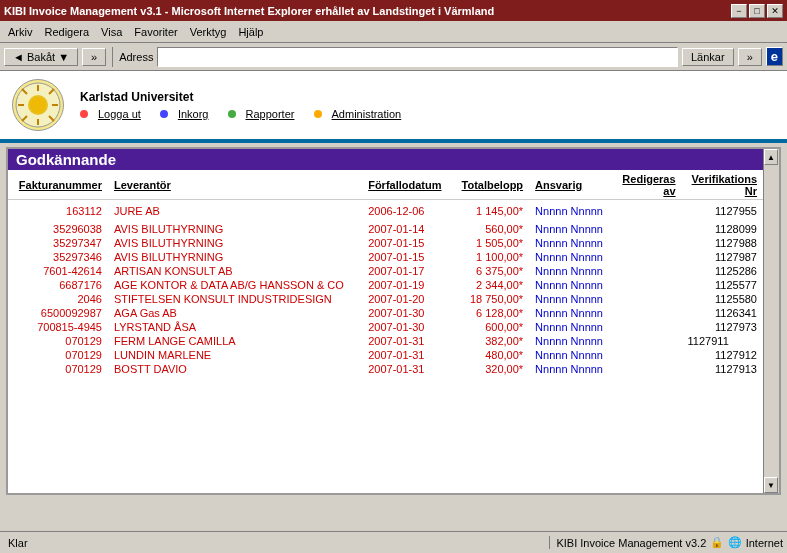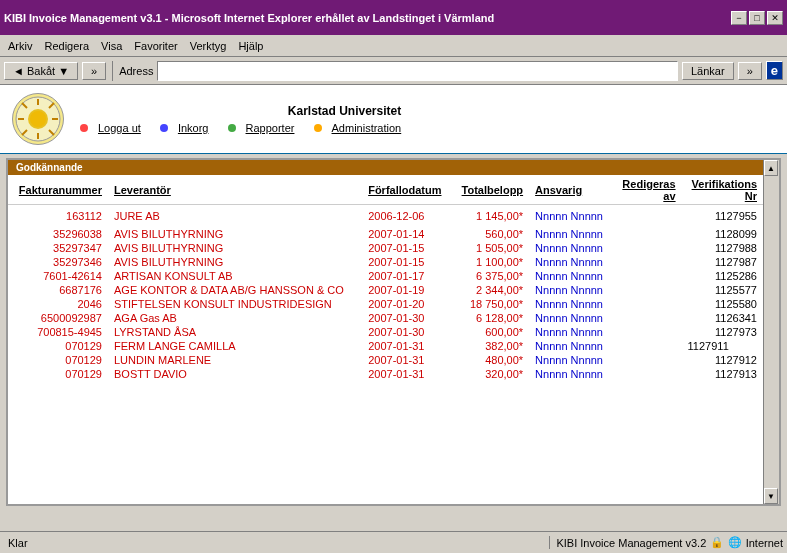--- a/index.html
+++ b/index.html
@@ -1,27 +1,27 @@
 <!DOCTYPE html>
 <html><head>
   <meta charset="utf-8">
   <style>
     * { margin: 0; padding: 0; box-sizing: border-box; }
     body { font-family: Arial, sans-serif; font-size: 11px; background: #d4d0c8; width: 787px; height: 553px; overflow: hidden; }
 
     
     .title-bar {
-      background: #701a75;
+      background: #7f1d1d;
       color: white;
       font-size: 11px;
       padding: 2px 4px;
       display: flex;
       align-items: center;
       justify-content: space-between;
-      height: 35px;
+      height: 21px;
       gap: 8px;
     }
     .title-bar-text { font-weight: bold; font-size: 11px; }
     .title-bar-buttons { display: flex; gap: 2px; }
     .title-bar-btn {
       width: 16px; height: 14px;
       background: #d4d0c8;
       border: 1px solid;
       border-color: #ffffff #808080 #808080 #ffffff;
       font-size: 9px;
@@ -71,25 +71,24 @@
       border-color: #808080 #ffffff #ffffff #808080;
       background: white;
       font-size: 11px;
       padding: 0 2px;
     }
 
     
     .app-header {
       background: white;
       padding: 8px 12px;
-      border-bottom: 1px solid #0369a1;
+      border-bottom: 4px solid #0369a1;
       display: flex;
       align-items: center;
       gap: 16px;
-      text-align: right;
     }
     .logo {
       width: 52px; height: 52px;
       border: 1px solid #999;
       border-radius: 50%;
       background: #f5e88a;
       display: flex; align-items: center; justify-content: center;
       overflow: hidden;
     }
     .header-right { display: flex; flex-direction: column; }
@@ -97,25 +96,25 @@
     .nav-links { display: flex; gap: 8px; align-items: center; font-size: 11px; }
     .nav-dot { width: 8px; height: 8px; border-radius: 50%; display: inline-block; margin-right: 2px; }
     .nav-link { cursor: pointer; color: #000; text-decoration: underline; }
     .inbox-title {
       font-size: 16px;
       font-weight: bold;
       padding: 6px 10px 4px 10px;
       color: #000;
     }
     .section-header {
-      background: #a16207;
+      background: #4c1d95;
       color: white;
       font-weight: bold;
       padding: 2px 8px;
-      font-size: 10px;
+      font-size: 15px;
     }
     table {
       width: 100%;
       border-collapse: collapse;
       font-size: 11px;
     }
     thead tr th {
       font-weight: bold;
       text-decoration: underline;
       text-align: left;

